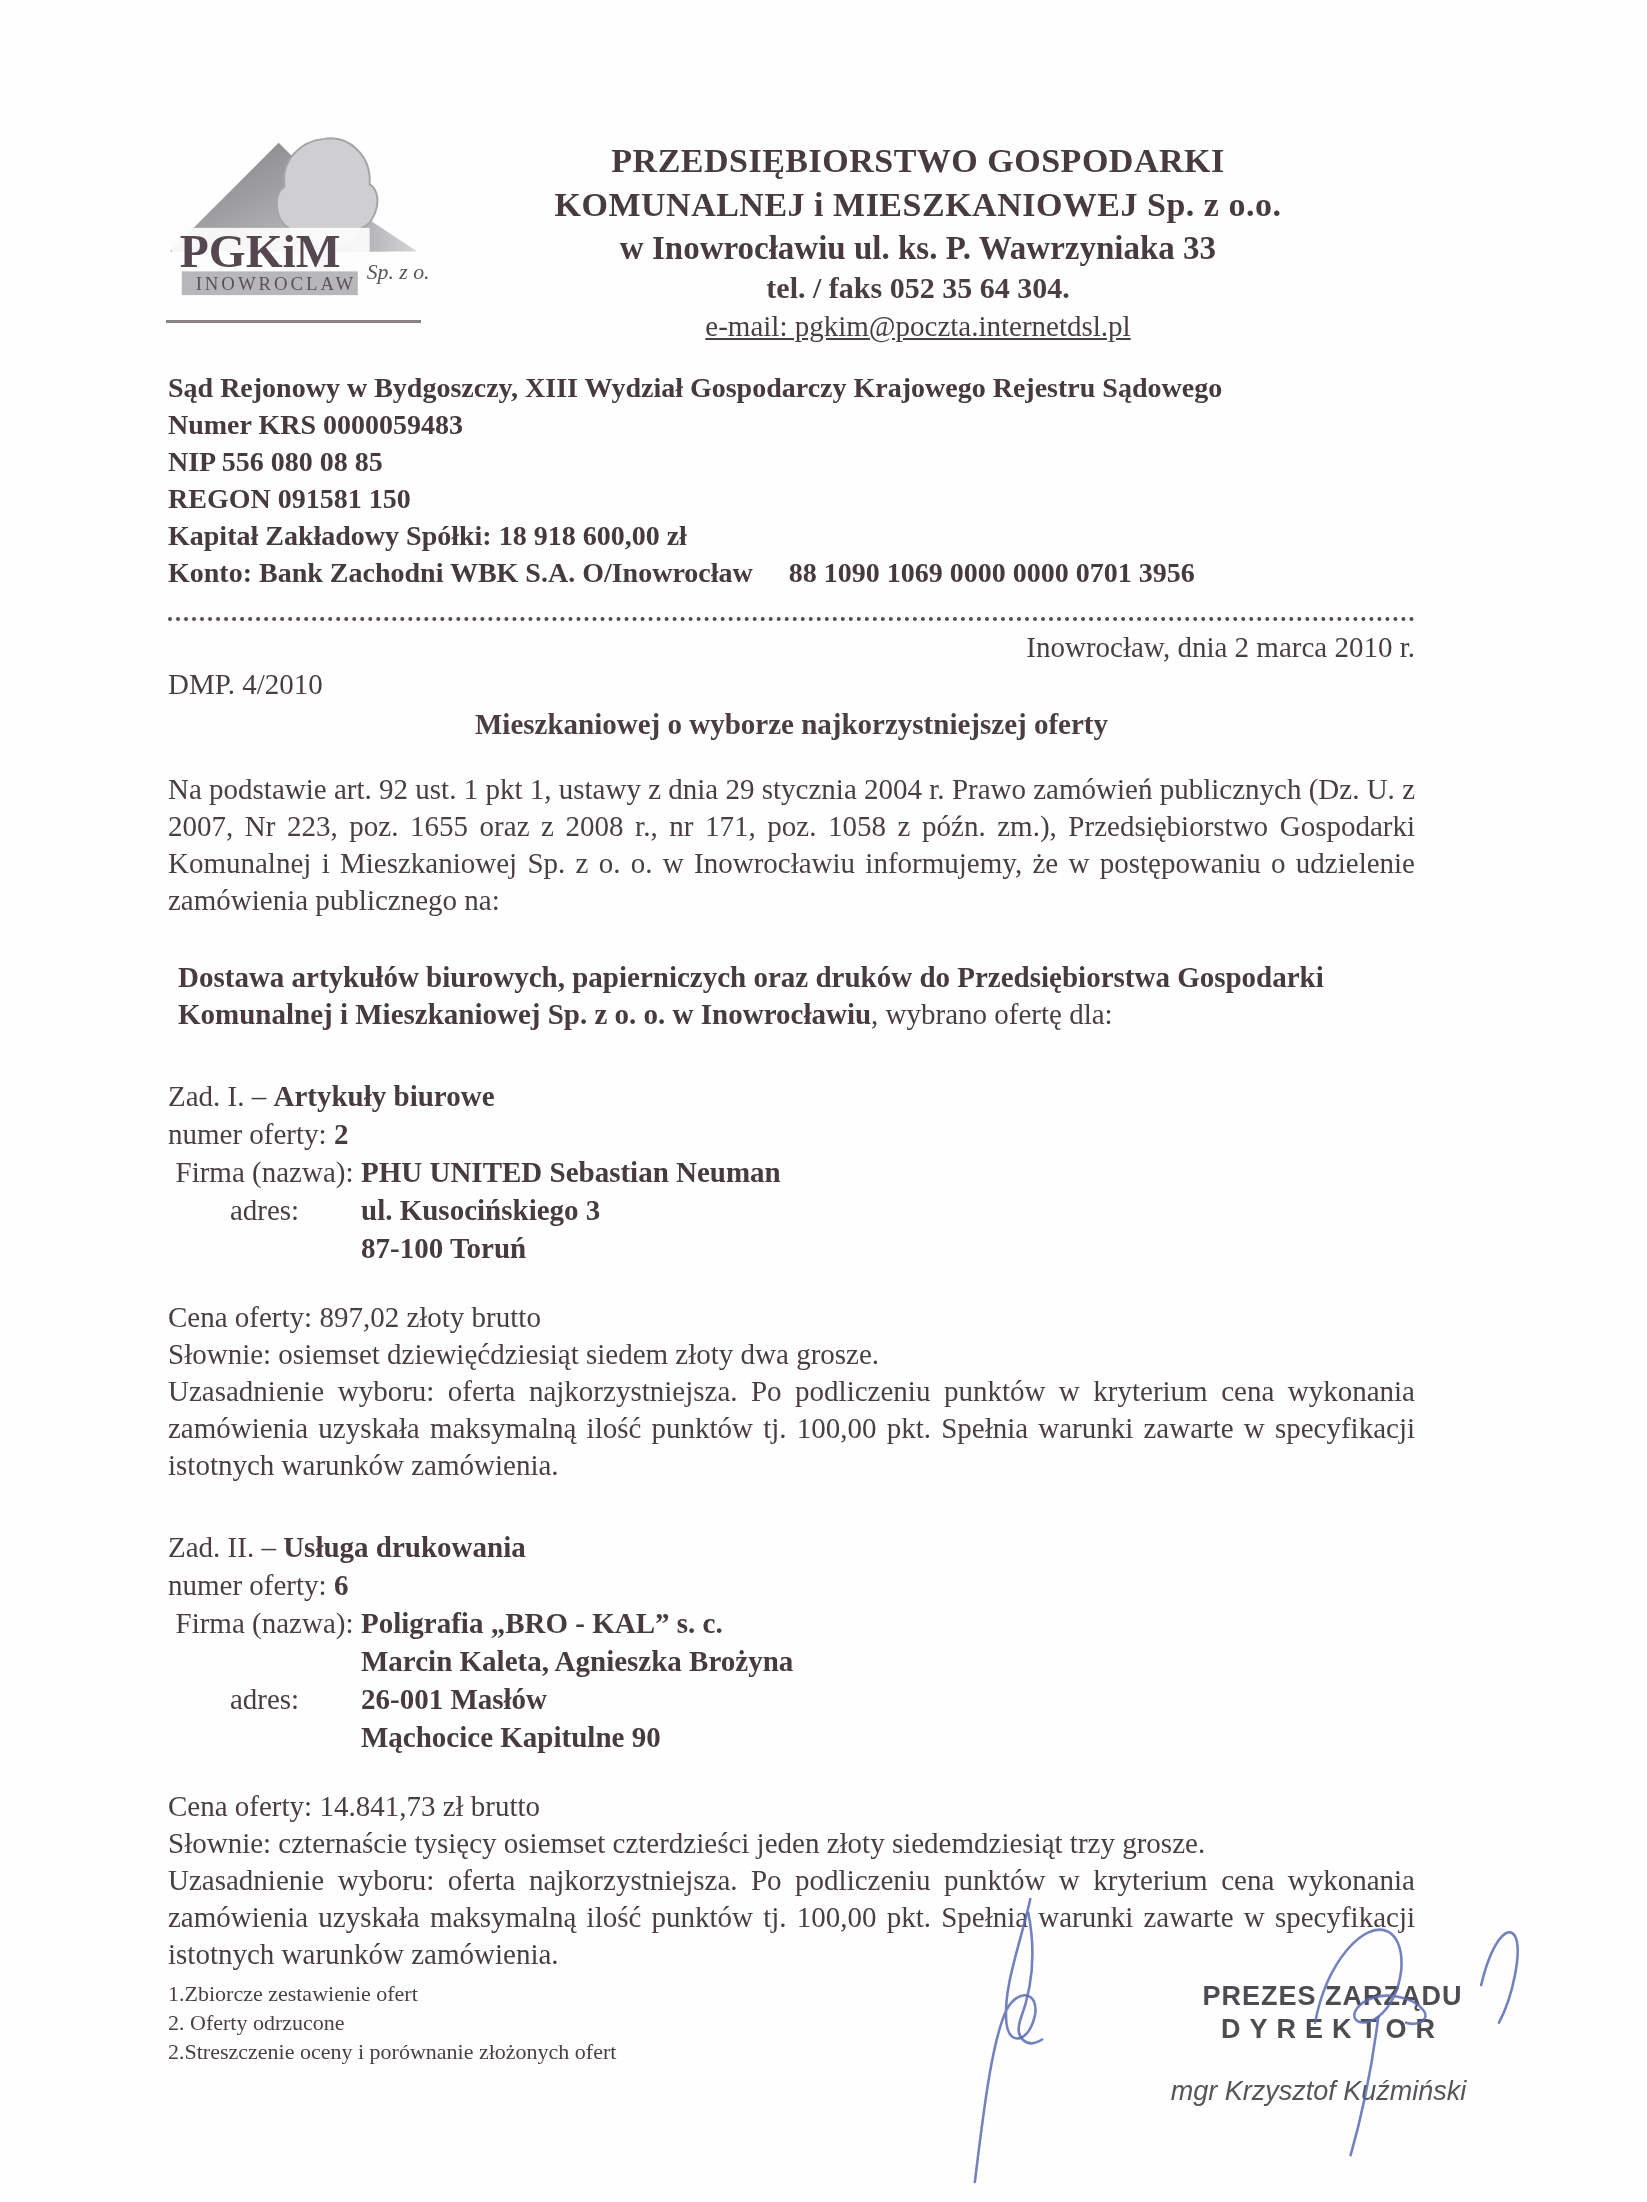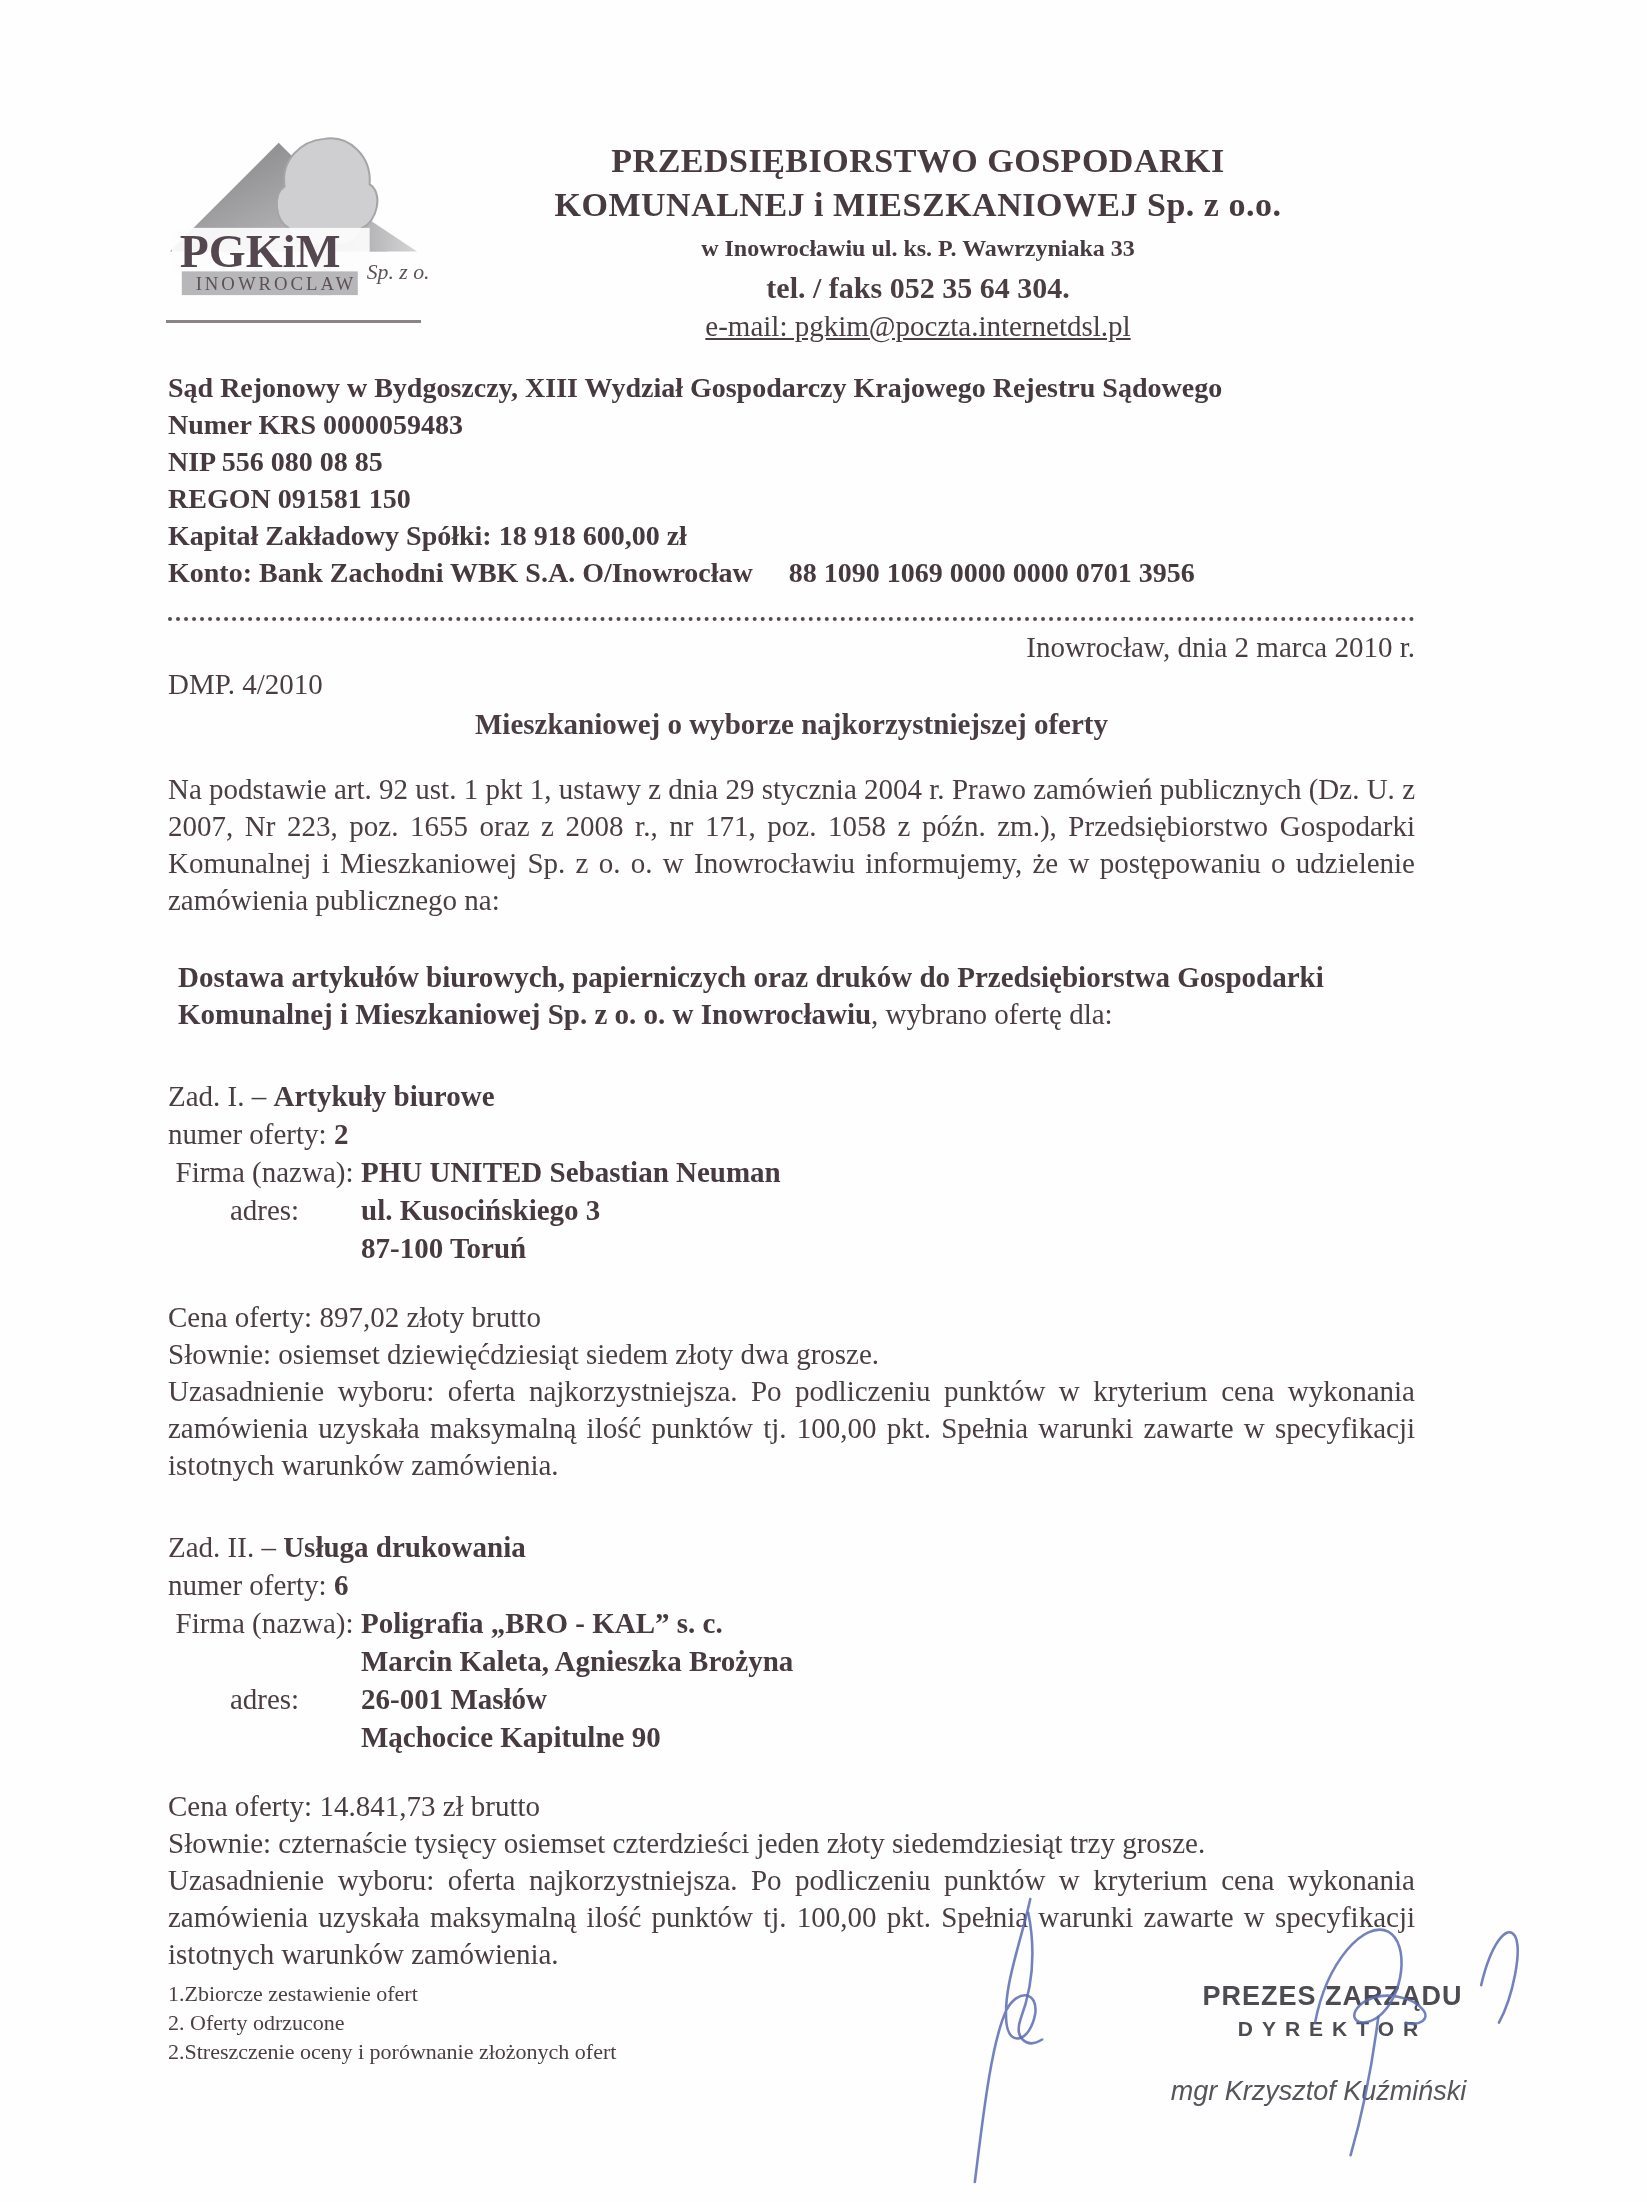--- a/index.html
+++ b/index.html
@@ -16,21 +16,21 @@
     line-height:37px;
     overflow:hidden;
   }
   
   .lh-row{position:relative;height:230px;}
   .logo-wrap{position:absolute;left:-6px;top:-10px;width:267px;}
   .logo-underline{width:255px;height:0;border-top:3px solid #8a8388;margin:6px 0 0 4px;}
   .lh-text{margin-left:253px;text-align:center;}
   .lh-l1{font-weight:bold;font-size:34px;line-height:44px;letter-spacing:0.5px;color:#473b41;}
   .lh-l2{font-weight:bold;font-size:34px;line-height:44px;letter-spacing:0.5px;color:#473b41;}
-  .lh-l3{font-weight:bold;font-size:24px;line-height:42px;color:#473b41;}
+  .lh-l3{font-weight:bold;font-size:33px;line-height:42px;color:#473b41;}
   .lh-phone{font-weight:bold;font-size:30px;line-height:38px;}
   .lh-email{font-size:29px;line-height:38px;text-decoration:underline;}
   
   .registry div{font-weight:bold;font-size:28px;line-height:37px;color:#463a40;}
   .acct-num{margin-left:36px;}
   
   .dotted{border:none;border-top:4px dotted #564a50;margin:26px 0 0 0;height:0;}
   .place-date{text-align:right;margin-top:8px;}
   .ref-number{margin-top:0;}
   .doc-title{text-align:center;font-weight:bold;margin-top:3px;}
@@ -49,21 +49,21 @@
   
   .stamp-left{position:absolute;left:830px;top:1965px;width:307px;text-align:center;
     font-family:"Liberation Sans","DejaVu Sans",sans-serif;color:#a0a0a6;}
   .stamp-left .s1{font-size:27px;letter-spacing:2px;line-height:33px;}
   .stamp-left .s2{font-size:25px;letter-spacing:2px;line-height:31px;}
   .stamp-left .nm{margin-top:26px;font-family:"Liberation Serif",serif;font-style:italic;
     font-size:30px;letter-spacing:2px;color:#8f8f95;}
   .stamp-right{position:absolute;left:1164px;top:1980px;width:337px;text-align:center;
     font-family:"Liberation Sans","DejaVu Sans",sans-serif;color:#4c4c52;}
   .stamp-right .s1{font-size:27px;letter-spacing:1px;line-height:33px;font-weight:bold;}
-  .stamp-right .s2{font-size:21px;letter-spacing:9px;line-height:32px;font-weight:bold;}
+  .stamp-right .s2{font-size:27px;letter-spacing:9px;line-height:32px;font-weight:bold;}
   .stamp-right .nm{margin-top:28px;font-style:italic;font-size:27px;color:#55555b;
     transform:translateX(-14px);}
   .sig{position:absolute;pointer-events:none;}
   .sig path{fill:none;stroke:#5b6bb2;stroke-width:2.6;stroke-linecap:round;opacity:.85;}
 </style>
 </head>
 <body>
 
 <div class="page">
 

